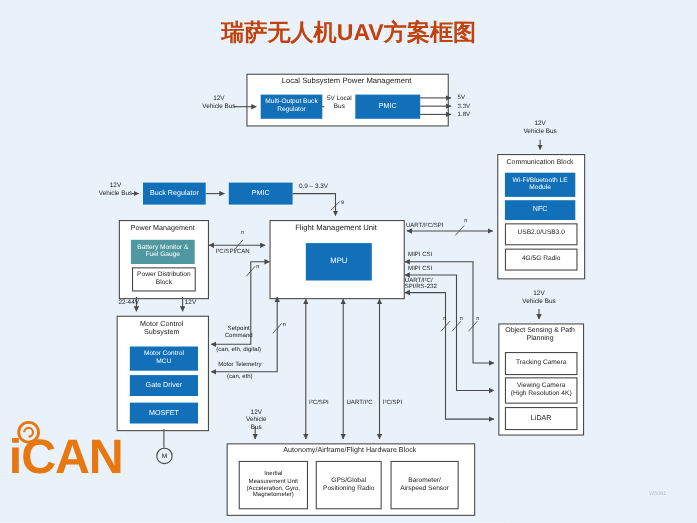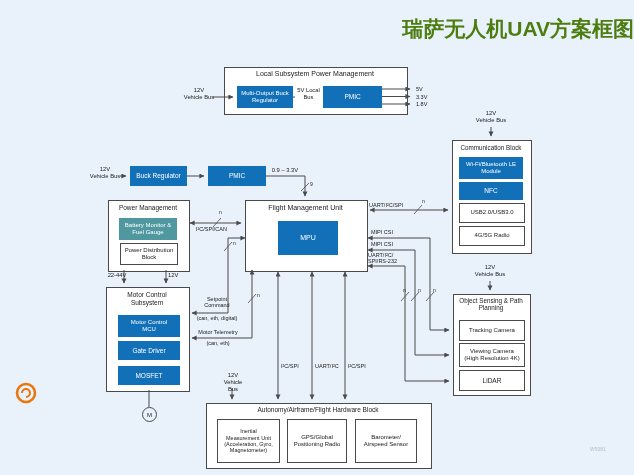--- a/index.html
+++ b/index.html
@@ -7,22 +7,22 @@
            font-family:"Liberation Sans", sans-serif; overflow:hidden; color:#1a1a1a; }
   .t   { position:absolute; white-space:pre-line; line-height:1.18; z-index:4; }
   .c   { text-align:center; }
   .blk { position:absolute; background:#ffffff; border:1px solid #4a4a4a; z-index:1; }
   .box { position:absolute; display:flex; align-items:center; justify-content:center;
          text-align:center; white-space:pre-line; line-height:1.18; z-index:4; }
   .blue  { background:#1170b8; color:#ffffff; }
   .teal  { background:#4f98a0; color:#ffffff; }
   .white { background:#ffffff; border:1px solid #4a4a4a; color:#1a1a1a; }
   .wires { position:absolute; left:0; top:0; z-index:2; }
-  .title { position:absolute; left:0; top:15px; width:634px; text-align:right;
-           font-size:21px; font-weight:bold; color:#4d7c0f; z-index:5; }
+  .title { position:absolute; left:0; top:15px; width:634px; text-align:center;
+           font-size:21px; font-weight:bold; color:#c2410c; z-index:5; }
   .nlbl { position:absolute; font-size:5px; color:#1a1a1a; z-index:4; }
   .buslbl { position:absolute; font-size:5.5px; color:#1a1a1a; white-space:pre-line; line-height:1.15; z-index:4; }
   .circleM { position:absolute; width:13px; height:13px; border:1px solid #4a4a4a; border-radius:50%;
              background:#e9f2fb; display:flex; align-items:center; justify-content:center;
              font-size:6px; z-index:4; }
   .brand { position:absolute; left:8px; top:391px; font-size:44px; font-weight:800;
            color:#e8770f; letter-spacing:-1px; z-index:5; }
   .brandsub { position:absolute; left:46px; top:441px; font-size:17px; font-weight:bold;
               color:#34343e; letter-spacing:4px; z-index:5; }
   .wm { position:absolute; left:590px; top:446px; font-size:5px; color:#aebfcc; z-index:5; }
@@ -177,16 +177,17 @@
   <div class="t c" style="left:188px;top:315px;width:58px;font-size:5.5px;">(can, eth, digital)</div>
   <div class="nlbl" style="left:233px;top:240px;">n</div>
   <div class="t c" style="left:192px;top:329px;width:52px;font-size:5.5px;">Motor Telemetry</div>
   <div class="t c" style="left:200px;top:340px;width:36px;font-size:5.5px;">(can, eth)</div>
   <div class="nlbl" style="left:257px;top:292px;">n</div>
 
   <svg class="wires" style="left:12px;top:380px;z-index:5;" width="28" height="28" viewBox="0 0 28 28">
     <circle cx="14" cy="13" r="9" fill="none" stroke="#e8770f" stroke-width="2.6"></circle>
     <path d="M14,13 m-4,0 a4,4 0 1,1 4,4" fill="none" stroke="#e8770f" stroke-width="2"></path>
   </svg>
+  <div class="brand">iCAN</div>
 
   <div class="wm">W5081</div>
 
 </div>
 
 </body></html>

